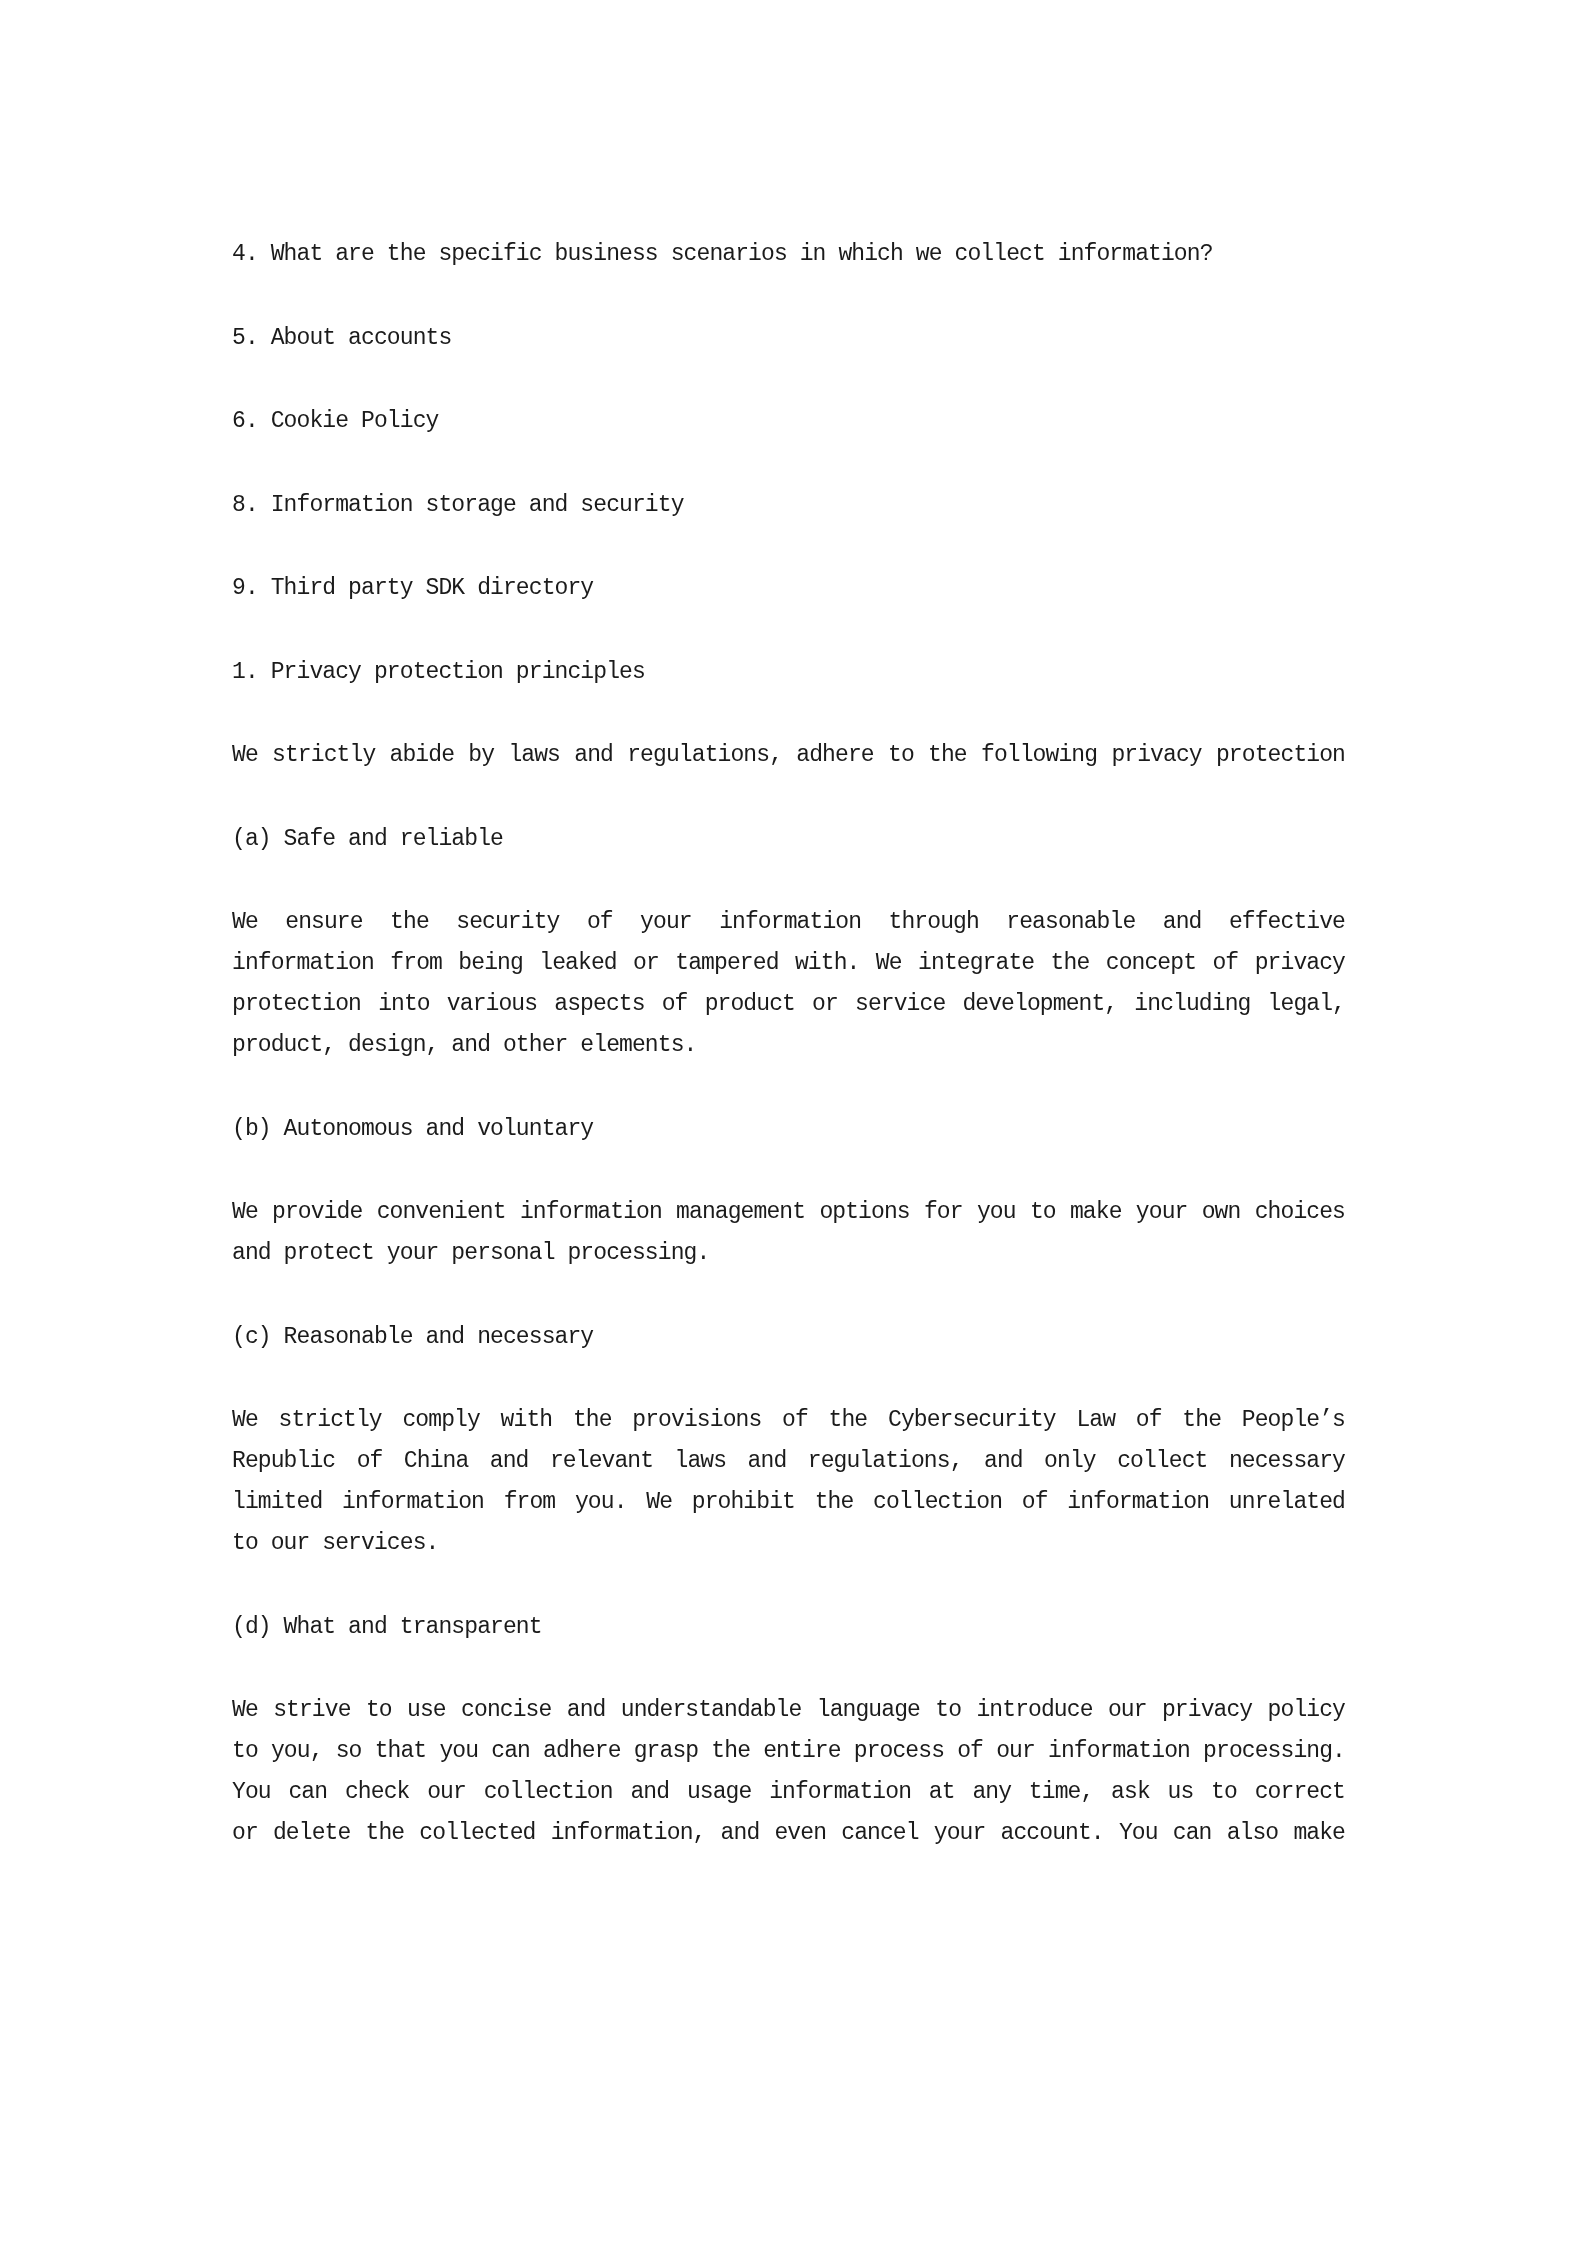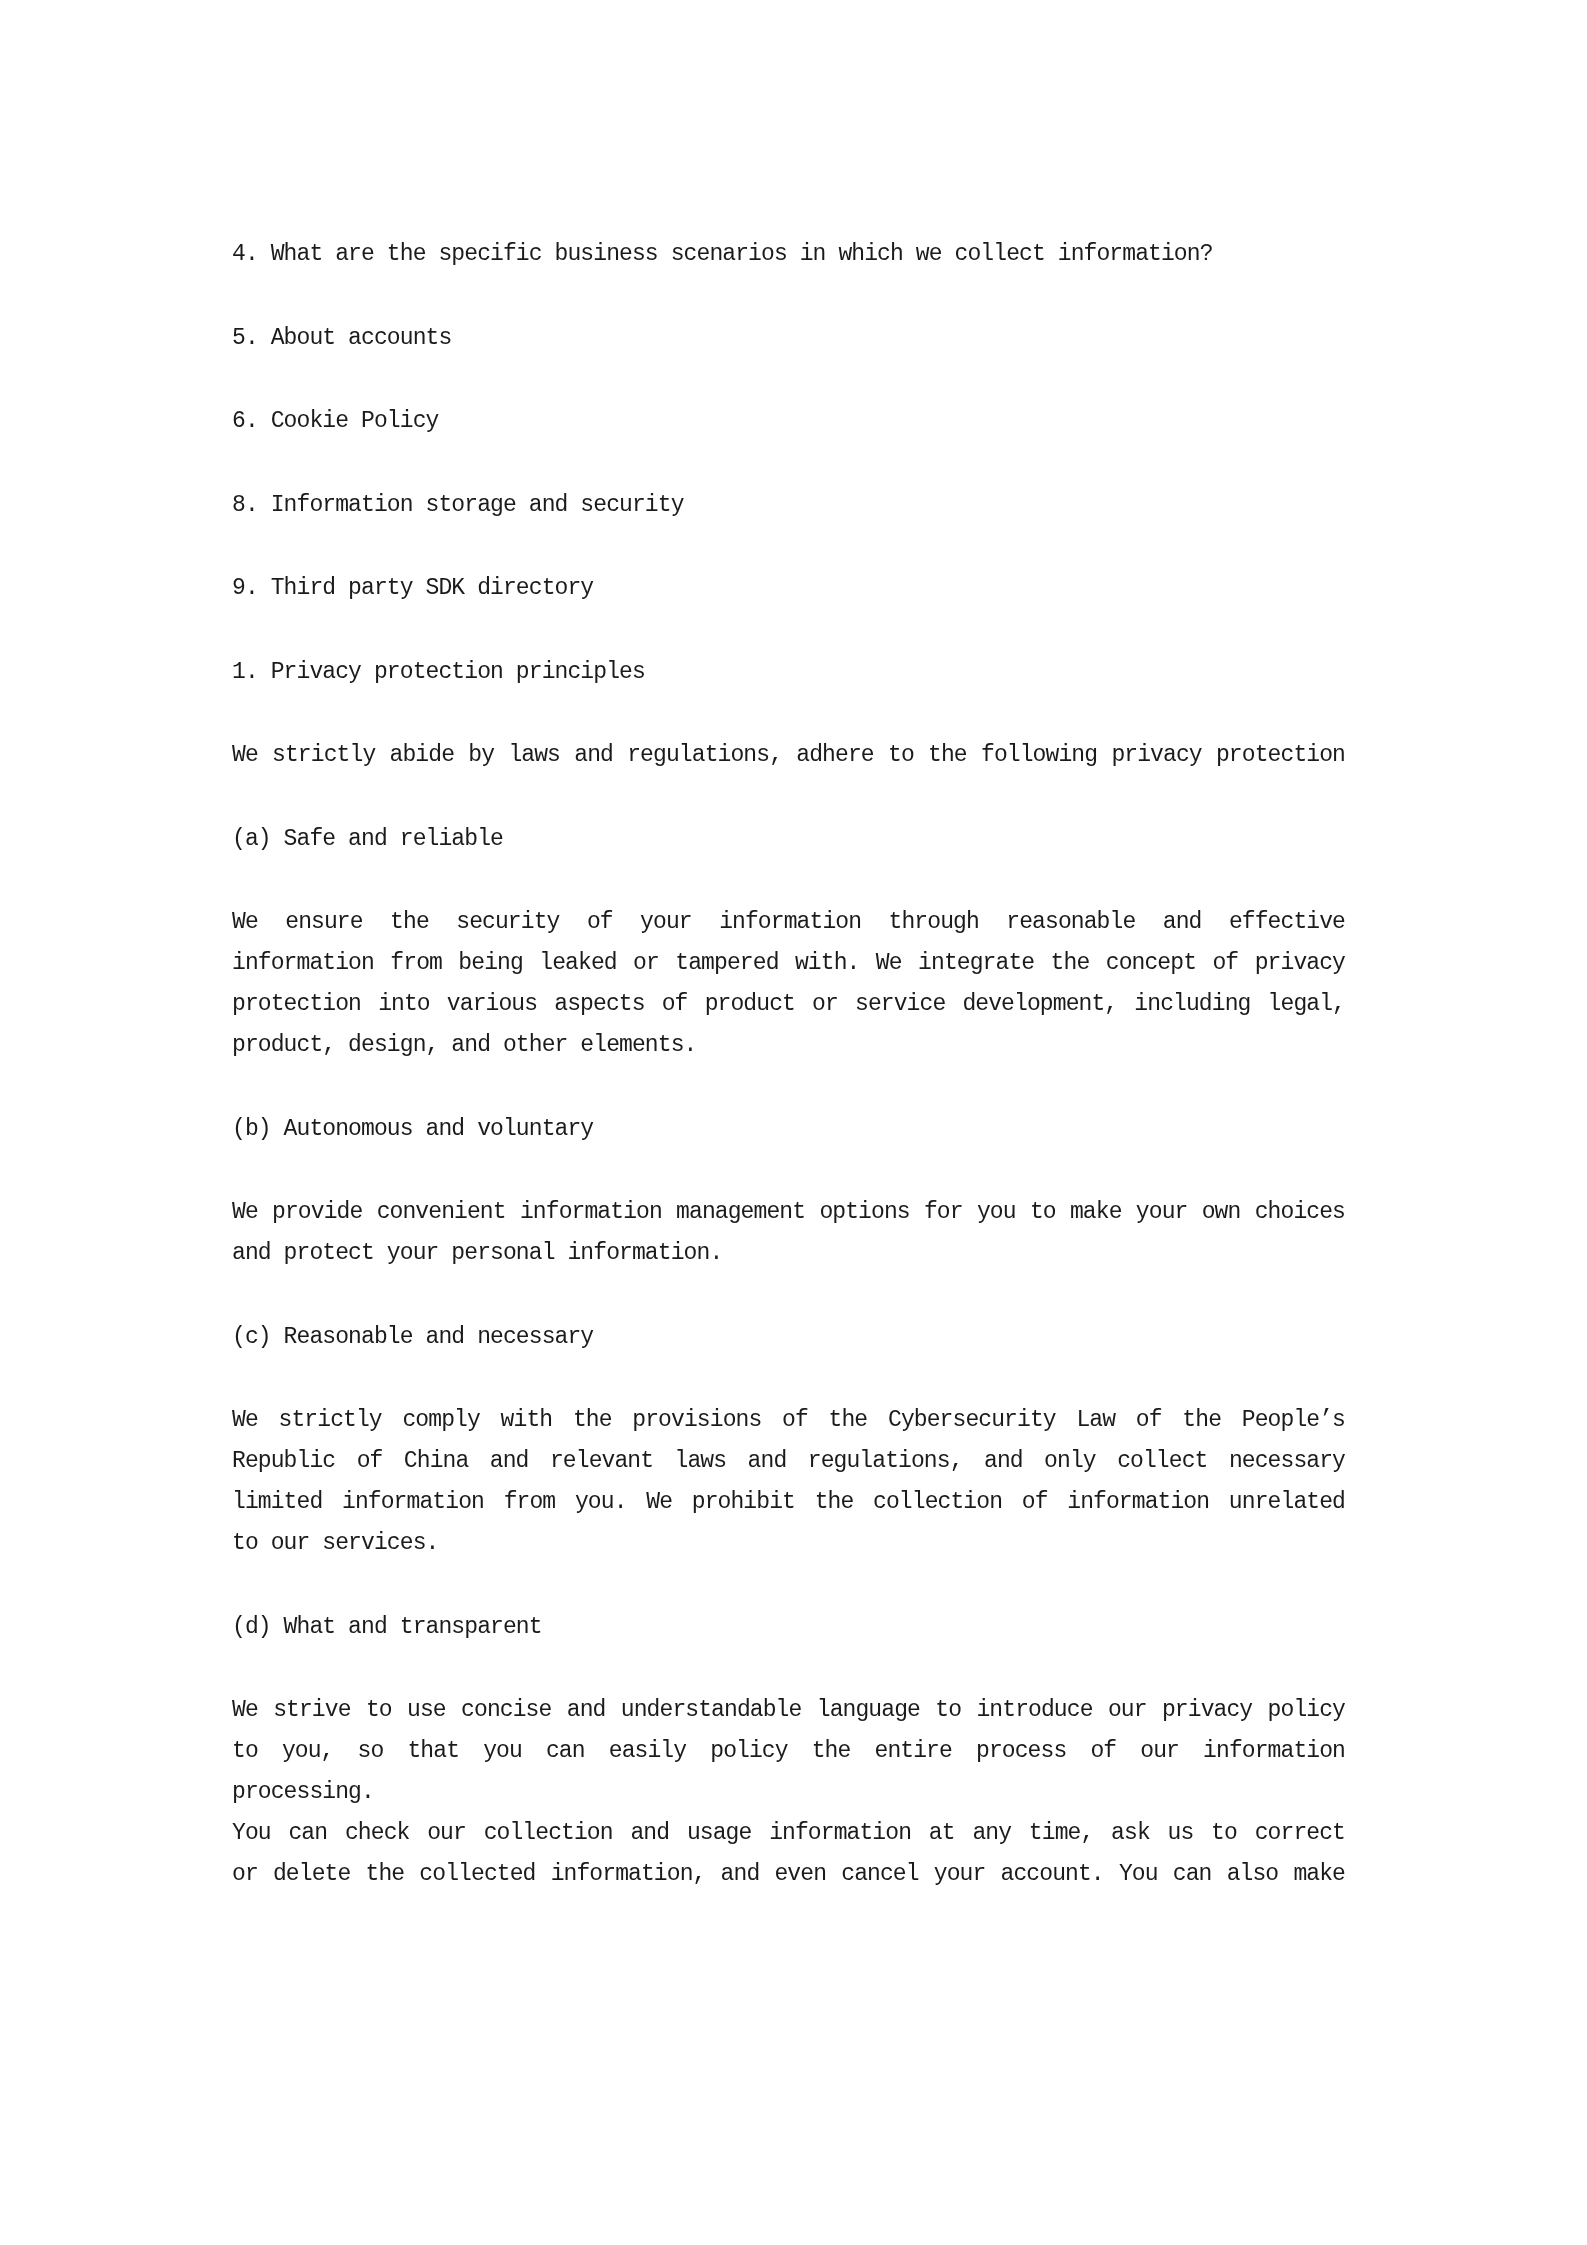--- a/index.html
+++ b/index.html
@@ -63,34 +63,34 @@
         <div class="line j">We ensure the security of your information through reasonable and effective</div>
         <div class="line j">information from being leaked or tampered with. We integrate the concept of privacy</div>
         <div class="line j">protection into various aspects of product or service development, including legal,</div>
         <div class="line">product, design, and other elements.</div>
       </div>
       <div class="block">
         <div class="line">(b) Autonomous and voluntary</div>
       </div>
       <div class="block">
         <div class="line j">We provide convenient information management options for you to make your own choices</div>
-        <div class="line">and protect your personal information.</div>
+        <div class="line">and protect your personal processing.</div>
       </div>
       <div class="block">
         <div class="line">(c) Reasonable and necessary</div>
       </div>
       <div class="block">
         <div class="line j">We strictly comply with the provisions of the Cybersecurity Law of the People’s</div>
         <div class="line j">Republic of China and relevant laws and regulations, and only collect necessary</div>
         <div class="line j">limited information from you. We prohibit the collection of information unrelated</div>
         <div class="line">to our services.</div>
       </div>
       <div class="block">
         <div class="line">(d) What and transparent</div>
       </div>
       <div class="block">
         <div class="line j">We strive to use concise and understandable language to introduce our privacy policy</div>
-        <div class="line j">to you, so that you can easily policy the entire process of our information processing.</div>
+        <div class="line j">to you, so that you can adhere grasp the entire process of our information processing.</div>
         <div class="line j">You can check our collection and usage information at any time, ask us to correct</div>
         <div class="line j">or delete the collected information, and even cancel your account. You can also make</div>
       </div>
     </div>
 </main>
 
 </body></html>

